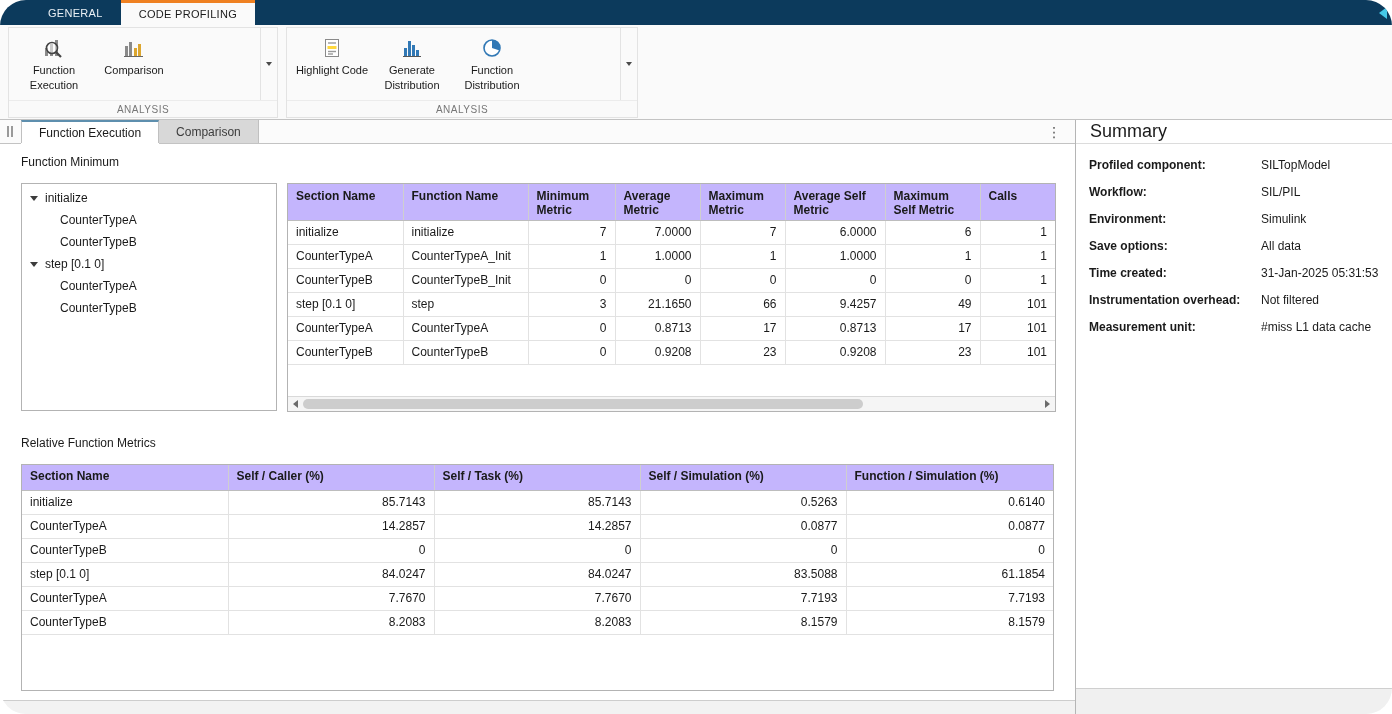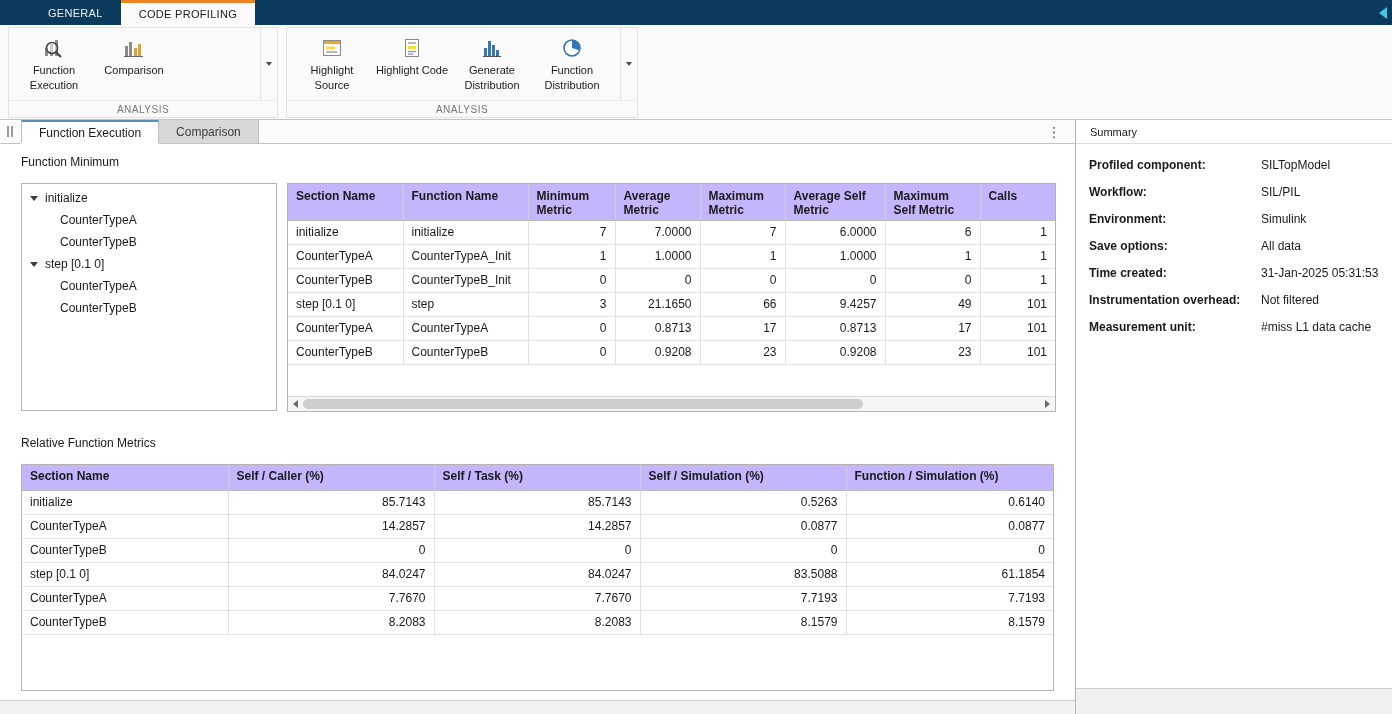--- a/index.html
+++ b/index.html
@@ -1,18 +1,18 @@
 <!DOCTYPE html>
 <html><head>
 <meta charset="utf-8">
 <style>
   * { margin:0; padding:0; box-sizing:border-box; }
   html,body { width:1392px; height:714px; overflow:hidden; }
   body { font-family:"Liberation Sans", sans-serif; font-size:12px; color:#1a1a1a; background:#fff; }
-  .window { width:1392px; height:714px; display:flex; flex-direction:column; overflow:hidden; }
+  .window { width:1392px; height:714px; display:flex; flex-direction:column; overflow:hidden;border-radius:26px; }
 
   
   .ts-tabbar { height:25px; background:#0c3a5c; display:flex; align-items:stretch; padding-left:30px; position:relative; flex:0 0 auto; }
   .ts-tab { padding:0 18px; display:flex; align-items:center; color:#e9eff4; font-size:11px; letter-spacing:.3px; cursor:default; }
   .ts-tab.active { background:#fafafa; color:#1a1a1a; border-top:3px solid #ef8122; }
   .collapse-btn { position:absolute; right:5px; top:0; height:25px; display:flex; align-items:center; }
   .collapse-tri { width:0; height:0; border-top:6px solid transparent; border-bottom:6px solid transparent; border-right:8px solid #45c8e8; }
 
   
   .ribbon { height:95px; background:#fafafa; border-bottom:1px solid #c3c3c3; display:flex; padding:2px 0 0 8px; flex:0 0 auto; }
@@ -82,21 +82,21 @@
   .tri-left { width:0; height:0; border-top:4px solid transparent; border-bottom:4px solid transparent; border-right:5px solid #6b6b6b; }
   .tri-right { width:0; height:0; border-top:4px solid transparent; border-bottom:4px solid transparent; border-left:5px solid #6b6b6b; }
   .hs-track { flex:1; position:relative; }
   .hs-thumb { position:absolute; left:0; top:2px; height:10px; width:76%; background:#cdcdcd; border-radius:6px; }
 
   
   .status-strip { height:14px; background:#f2f2f2; border-top:1px solid #cdcdcd; flex:0 0 auto; }
 
   
   .summary { width:317px; border-left:1px solid #b5b5b5; display:flex; flex-direction:column; background:#fff; flex:0 0 auto; }
-  .sum-header { height:24px; padding:0 14px; display:flex; align-items:center; font-size:11px; color:#1a1a1a; border-bottom:1px solid #dcdcdc; flex:0 0 auto; }
+  .sum-header { height:24px; padding:0 14px; display:flex; align-items:center; font-size:18px; color:#1a1a1a; border-bottom:1px solid #dcdcdc; flex:0 0 auto; }
   .sum-fields { flex:1; padding:14px 13px 0 13px; overflow:hidden; }
   .sum-row { display:flex; margin-bottom:12px; font-size:12px; line-height:15px; }
   .sum-label { width:172px; font-weight:bold; color:#1a1a1a; flex:0 0 auto; }
   .sum-value { color:#1a1a1a; }
   .sum-footer { height:26px; background:#f0f0f0; border-top:1px solid #cfcfcf; flex:0 0 auto; }
 </style>
 </head>
 <body>
 
 <div class="window">
@@ -149,31 +149,20 @@
       </div>
       <div class="rg-label">ANALYSIS</div>
     </div>
 
     <div class="ribbon-group" style="width:352px">
       <div class="rg-body">
         <div class="rg-buttons">
           <div class="rbtn">
             <span class="ricon">
               <svg width="24" height="24" viewBox="0 0 24 24">
-                <rect x="3.5" y="4.5" width="17" height="15" fill="#fff" stroke="#8a8a8a"></rect>
-                <rect x="4" y="5" width="16" height="3" fill="#f0a23c"></rect>
-                <rect x="6" y="10.5" width="9" height="3" fill="#ffd83d"></rect>
-                <line x1="6" y1="16" x2="17" y2="16" stroke="#9a9a9a" stroke-width="1.4"></line>
-              </svg>
-            </span>
-            <span class="rlbl">Highlight Source</span>
-          </div>
-          <div class="rbtn">
-            <span class="ricon">
-              <svg width="24" height="24" viewBox="0 0 24 24">
                 <rect x="5.5" y="3.5" width="13" height="17" fill="#fff" stroke="#8a8a8a"></rect>
                 <line x1="8" y1="7" x2="16" y2="7" stroke="#9a9a9a" stroke-width="1.4"></line>
                 <rect x="7.5" y="10" width="9" height="3" fill="#ffd83d"></rect>
                 <line x1="8" y1="15.5" x2="16" y2="15.5" stroke="#9a9a9a" stroke-width="1.4"></line>
                 <line x1="8" y1="18" x2="13" y2="18" stroke="#9a9a9a" stroke-width="1.4"></line>
               </svg>
             </span>
             <span class="rlbl">Highlight Code</span>
           </div>
           <div class="rbtn">

